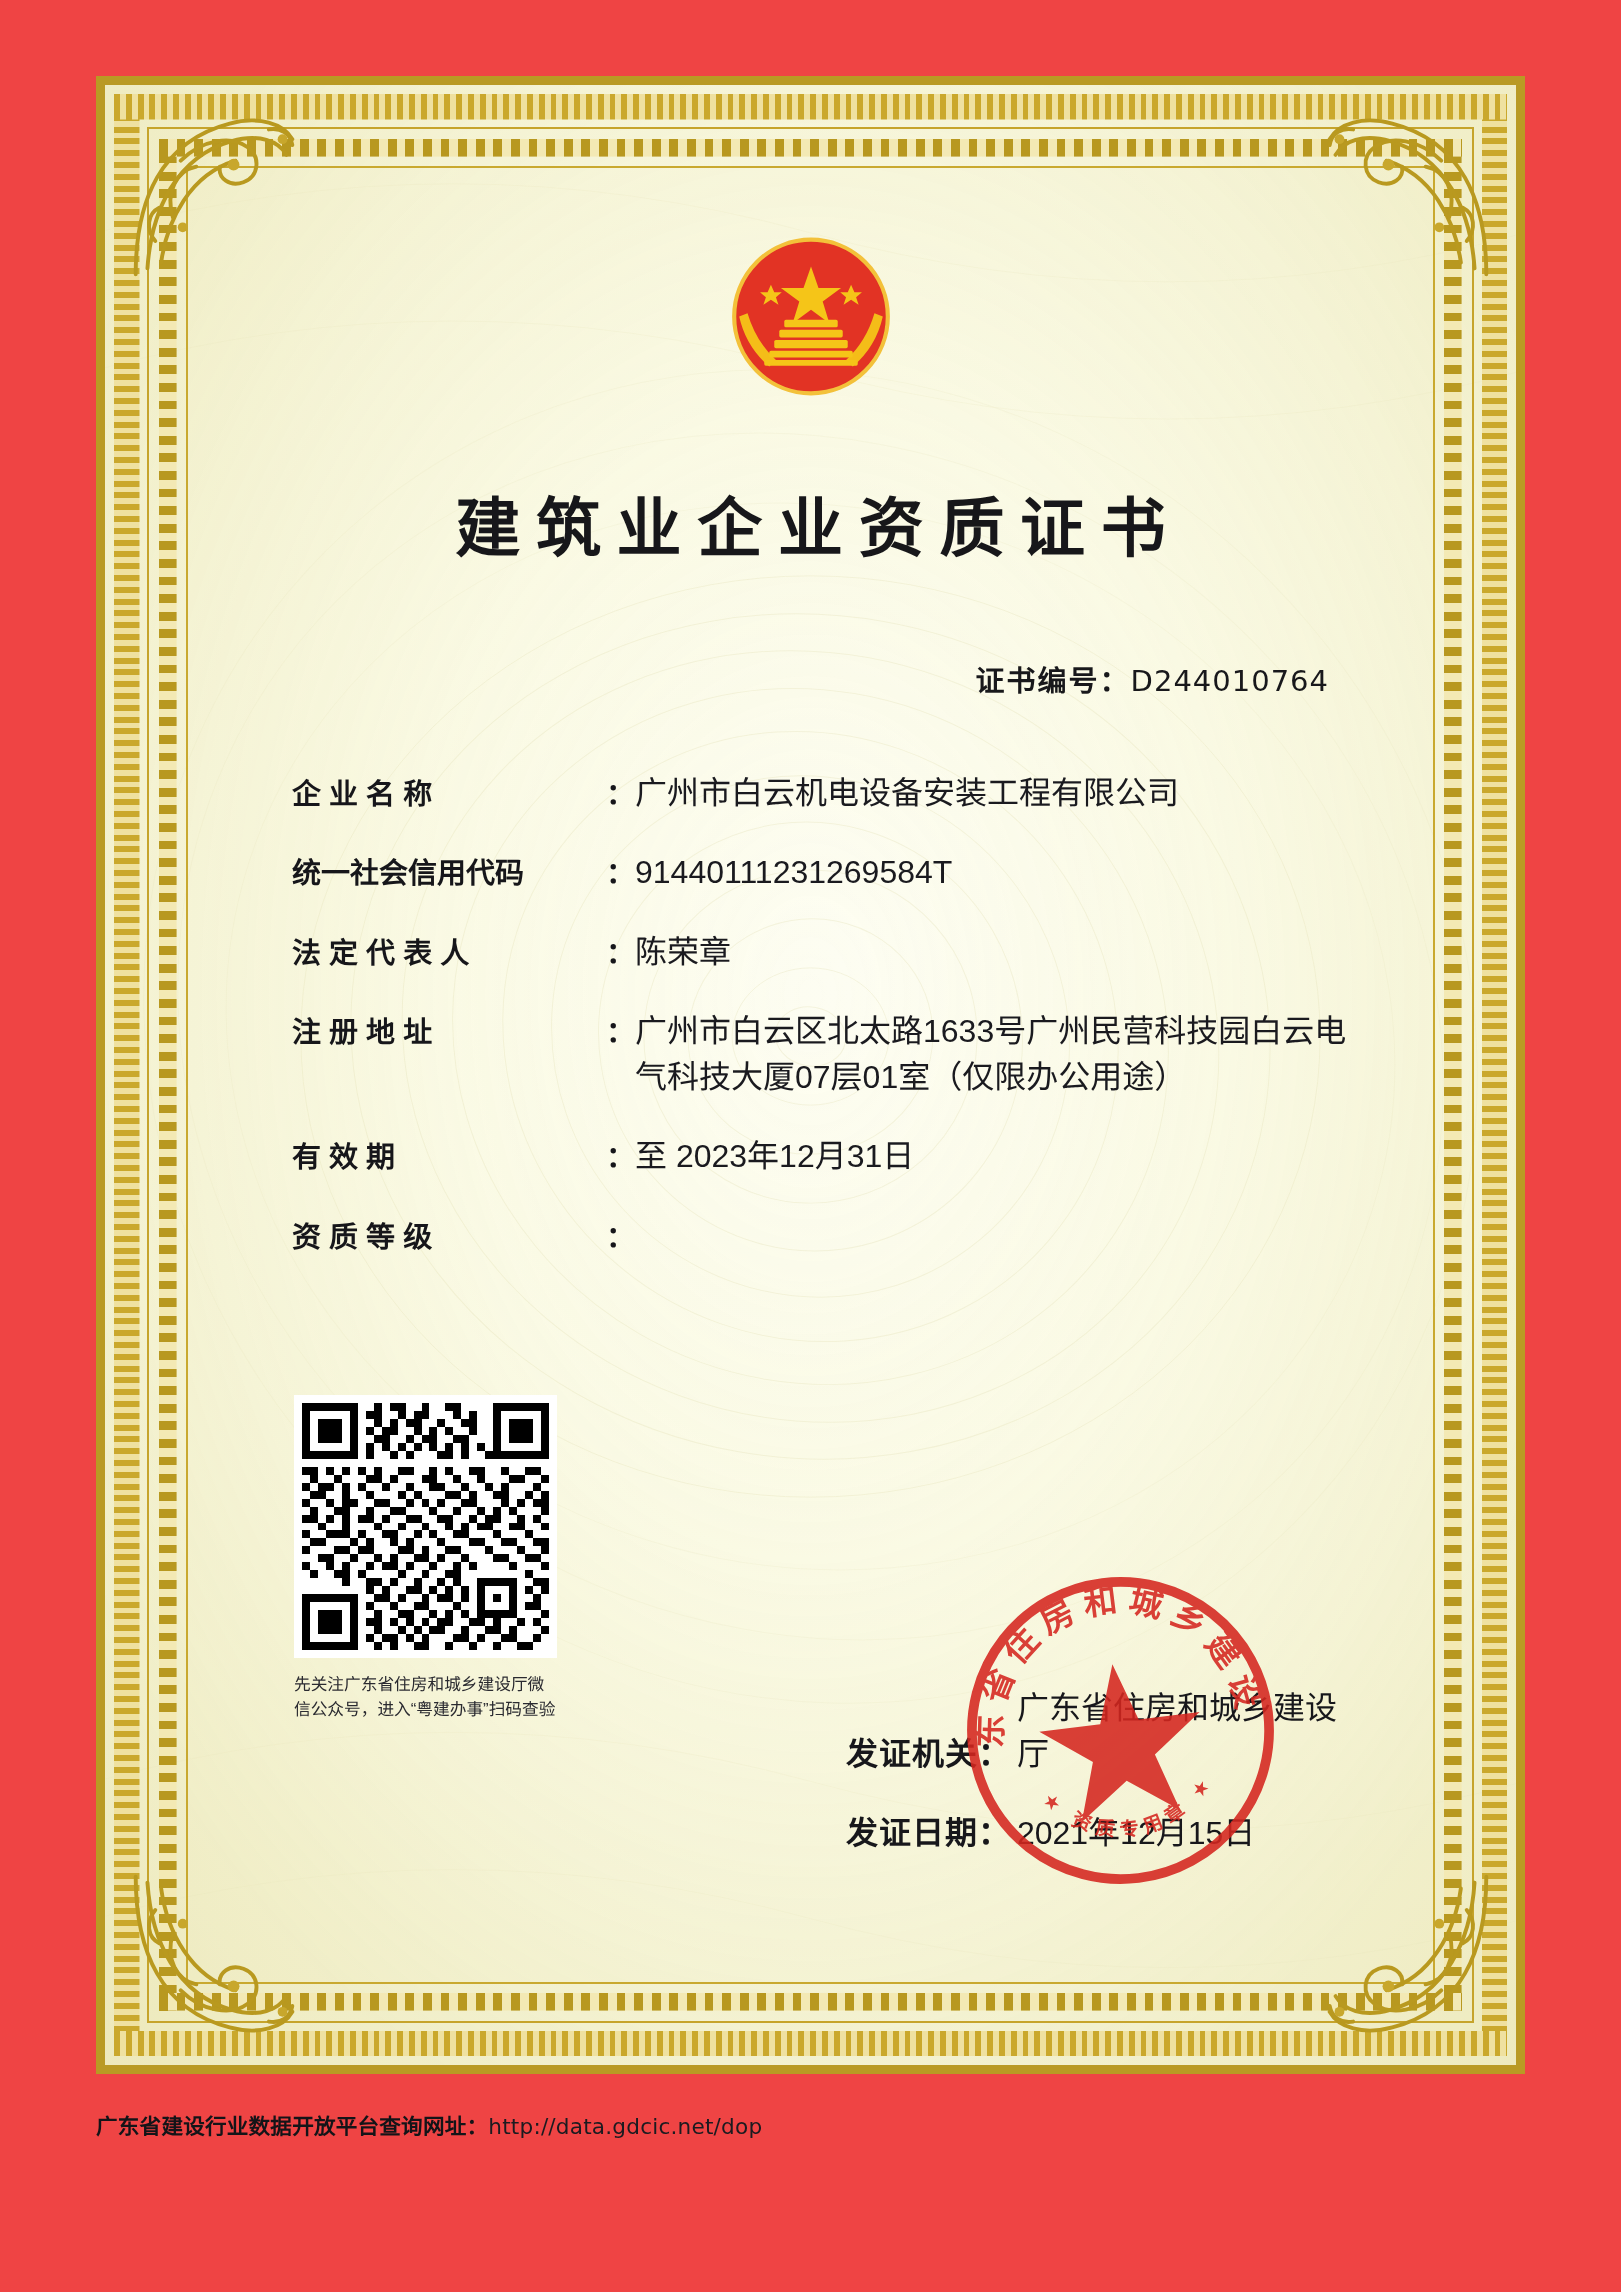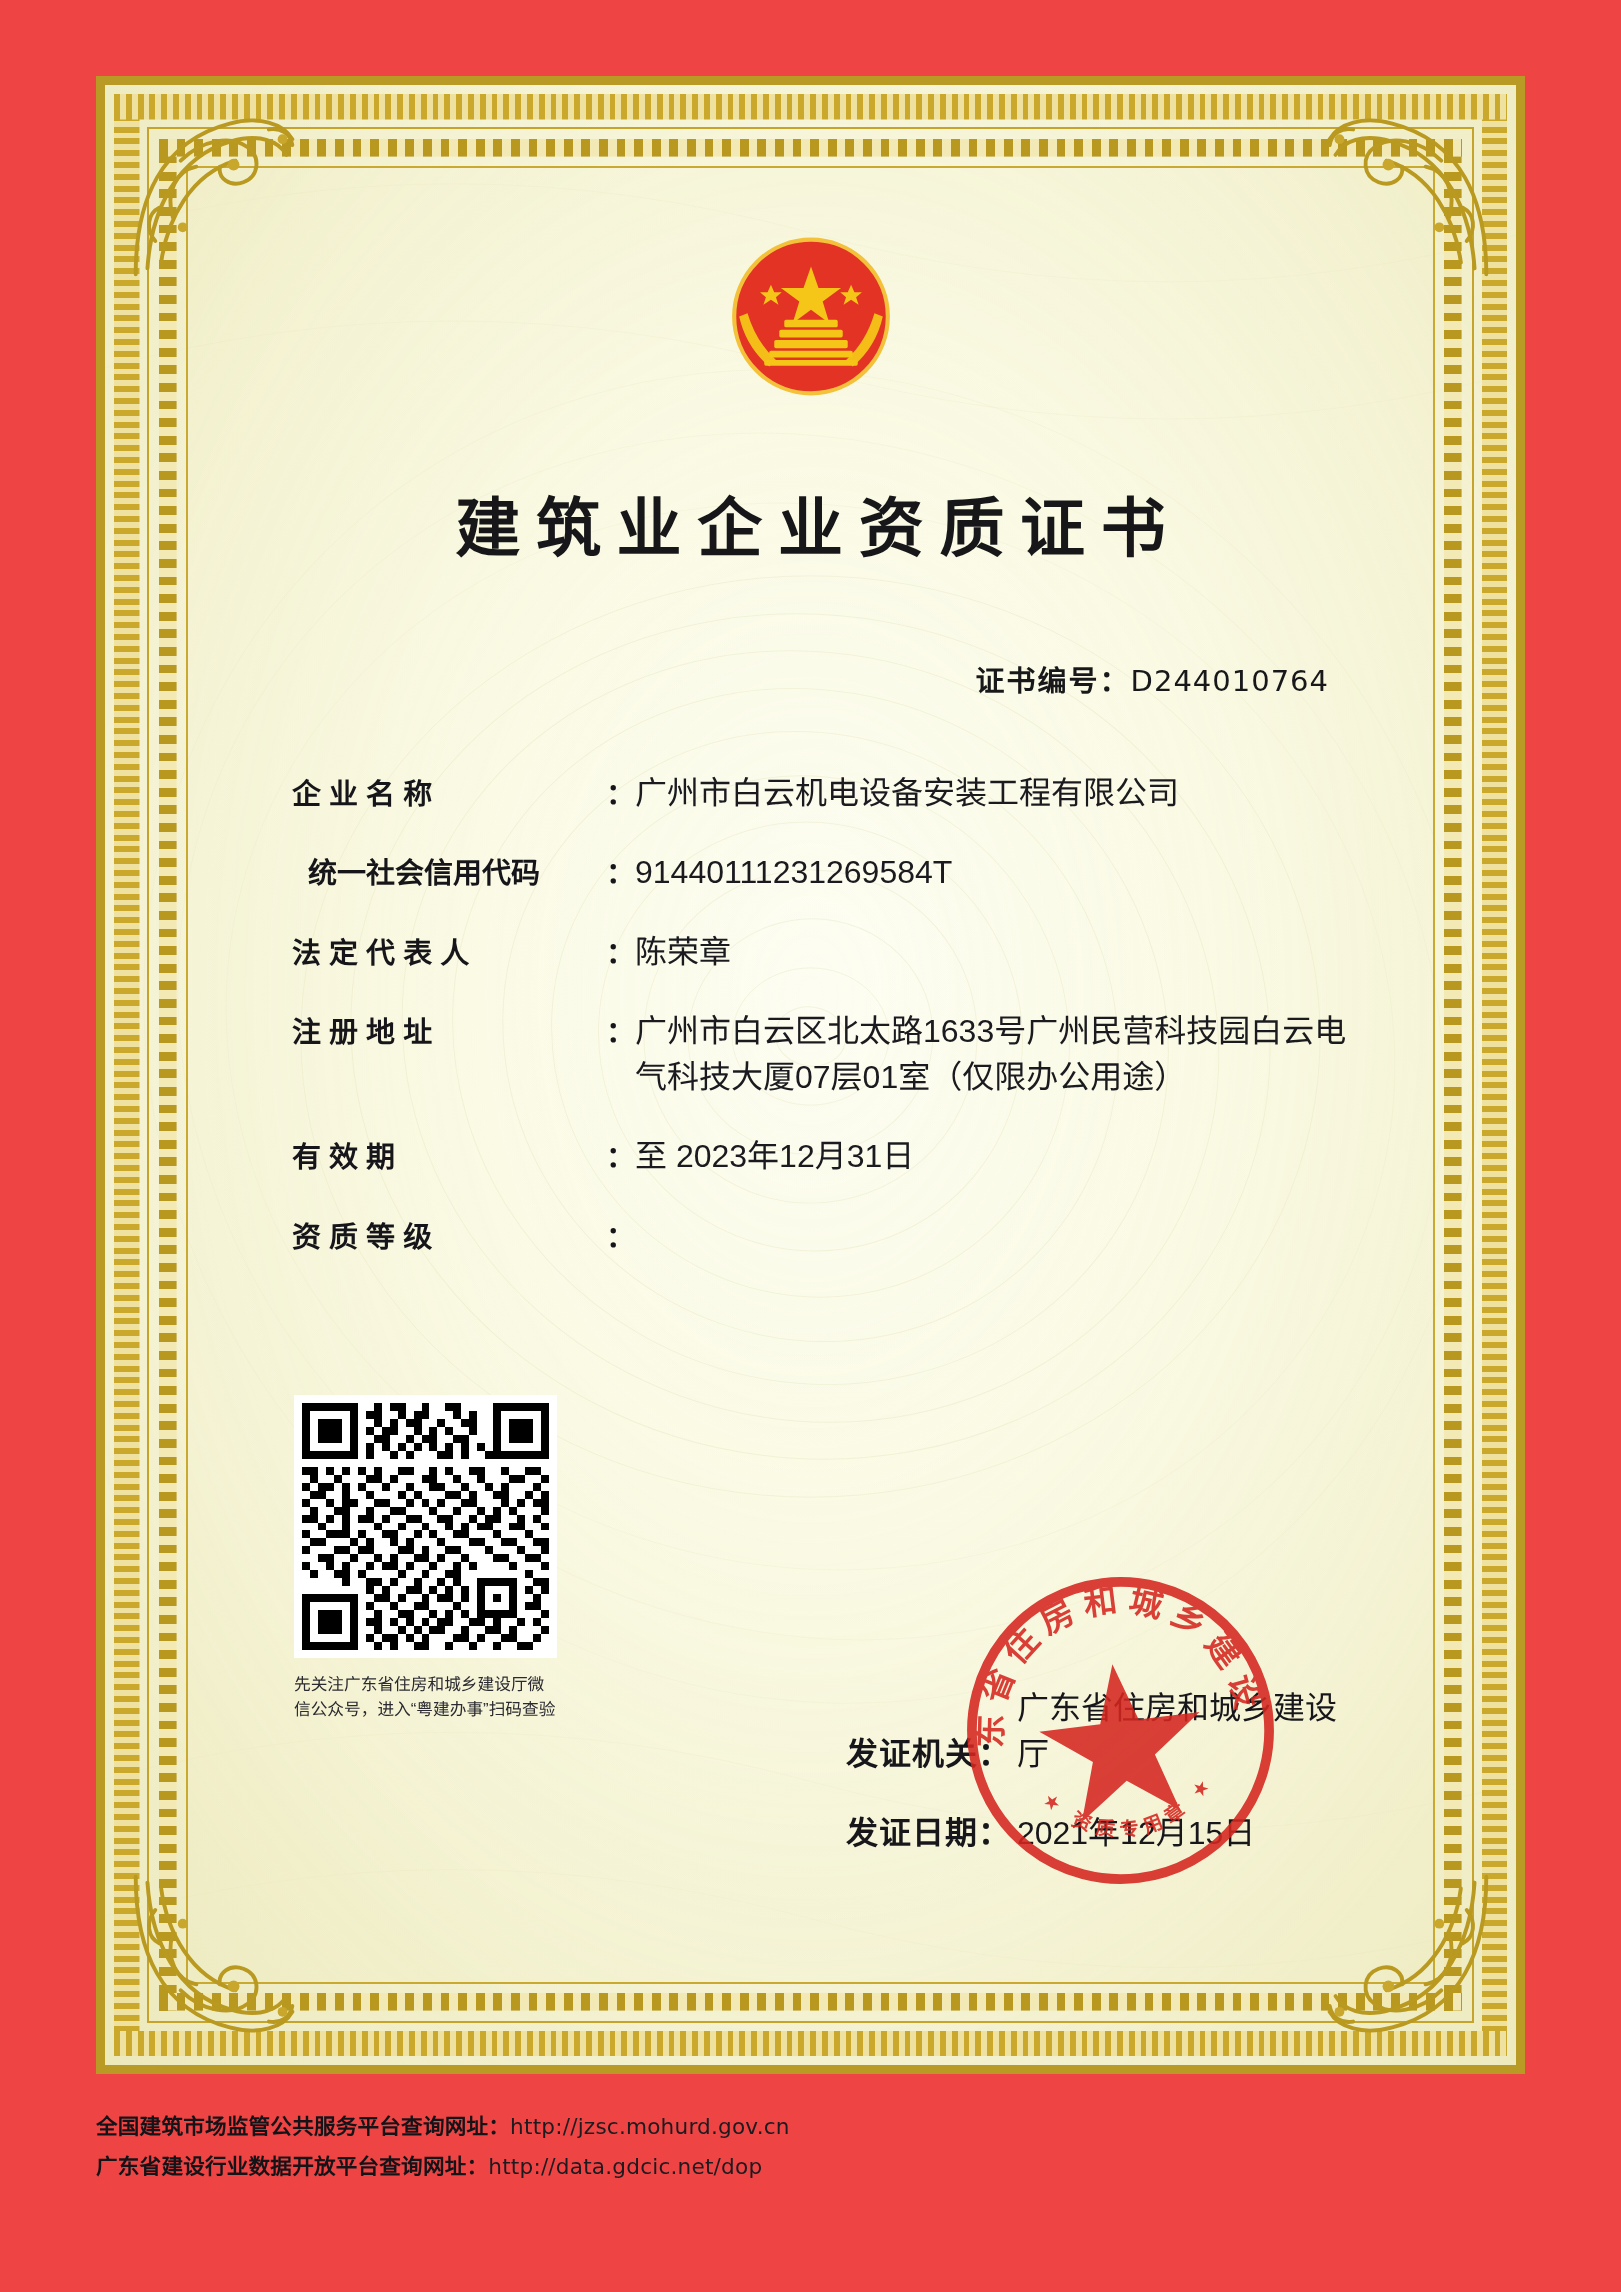--- a/index.html
+++ b/index.html
@@ -183,21 +183,21 @@
   }
   .row .value.stars {
     font-size: 21.6px;
     letter-spacing: 2px;
     color: #33333a;
     margin-top: 3.9px;
     display: block;
   }
 
   
-  .lab2 { letter-spacing: 0; margin-left: 16px; }
+  .lab2 { letter-spacing: 0; }
 
   
   .qr-wrap {
     position: absolute;
     left: 90px;
     top: 1213px;
     width: 284px;
   }
   .qr {
     width: 263px;
@@ -769,21 +769,18 @@
         </text>
         <text font-family="'DejaVu Sans','Liberation Sans',sans-serif" font-size="18" font-weight="700" fill="#d5261f" letter-spacing="6">
           <textPath href="#sealArcBottom" startOffset="50%" text-anchor="middle">★ 资质专用章 ★</textPath>
         </text>
       </svg>
 
     </div>
   </div>
 
   <div class="footer">
-    <div class="f1">
-      <span>全国建筑市场监管公共服务平台查询网址：</span><span class="url">http://jzsc.mohurd.gov.cn</span>
-    </div>
     <div class="f2">
       <span>广东省建设行业数据开放平台查询网址：</span><span class="url">http://data.gdcic.net/dop</span>
     </div>
   </div>
 </div>
 
 
 </body></html>

